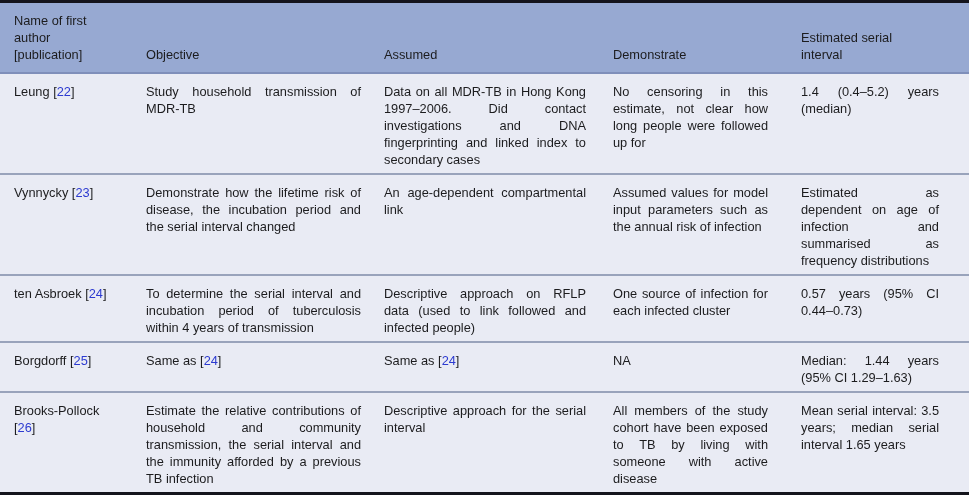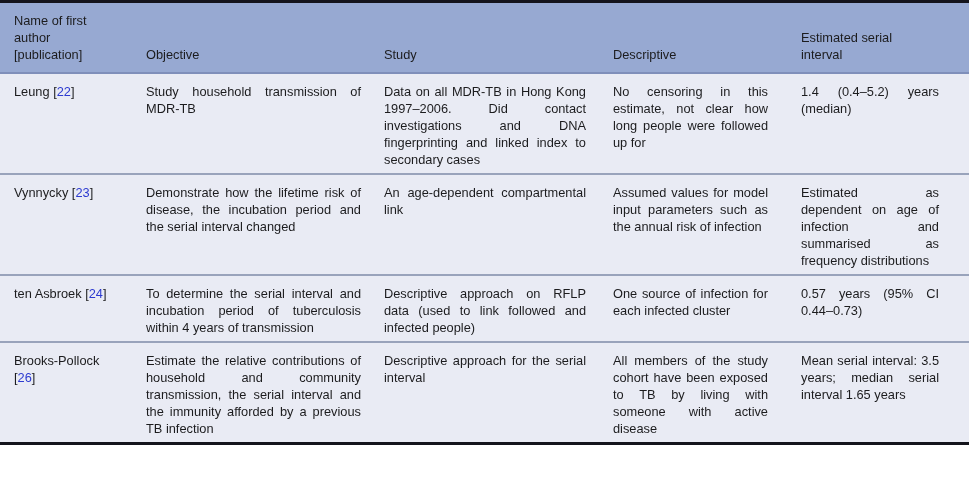--- a/index.html
+++ b/index.html
@@ -63,22 +63,22 @@
     <col style="width:229px">
     <col style="width:188px">
     <col style="width:168px">
   </colgroup>
   <thead>
     <tr>
       <th>Name of first
 author
 [publication]</th>
       <th>Objective</th>
-      <th>Study</th>
-      <th>Descriptive</th>
+      <th>Assumed</th>
+      <th>Demonstrate</th>
       <th>Estimated serial
 interval</th>
     </tr>
   </thead>
   <tbody>
       <tr>
         <td>Leung [<span class="ref">22</span>]</td>
         <td>Study household transmission of MDR-TB</td>
         <td>Data on all MDR-TB in Hong Kong 1997–2006. Did contact investigations and DNA fingerprinting and linked index to secondary cases</td>
         <td>No censoring in this estimate, not clear how long people were followed up for</td>
@@ -92,20 +92,27 @@
         <td>Estimated as dependent on age of infection and summarised as frequency distributions</td>
       </tr>
       <tr>
         <td>ten Asbroek [<span class="ref">24</span>]</td>
         <td>To determine the serial interval and incubation period of tuberculosis within 4 years of transmission</td>
         <td>Descriptive approach on RFLP data (used to link followed and infected people)</td>
         <td>One source of infection for each infected cluster</td>
         <td>0.57 years (95% CI 0.44–0.73)</td>
       </tr>
       <tr>
+        <td>Borgdorff [<span class="ref">25</span>]</td>
+        <td>Same as [<span class="ref">24</span>]</td>
+        <td>Same as [<span class="ref">24</span>]</td>
+        <td>NA</td>
+        <td>Median: 1.44 years (95% CI 1.29–1.63)</td>
+      </tr>
+      <tr>
         <td>Brooks-Pollock<br>[<span class="ref">26</span>]</td>
         <td>Estimate the relative contributions of household and community transmission, the serial interval and the immunity afforded by a previous TB infection</td>
         <td>Descriptive approach for the serial interval</td>
         <td>All members of the study cohort have been exposed to TB by living with someone with active disease</td>
         <td>Mean serial interval: 3.5 years; median serial interval 1.65 years</td>
       </tr>
     </tbody>
 </table>
 
 </body></html>

